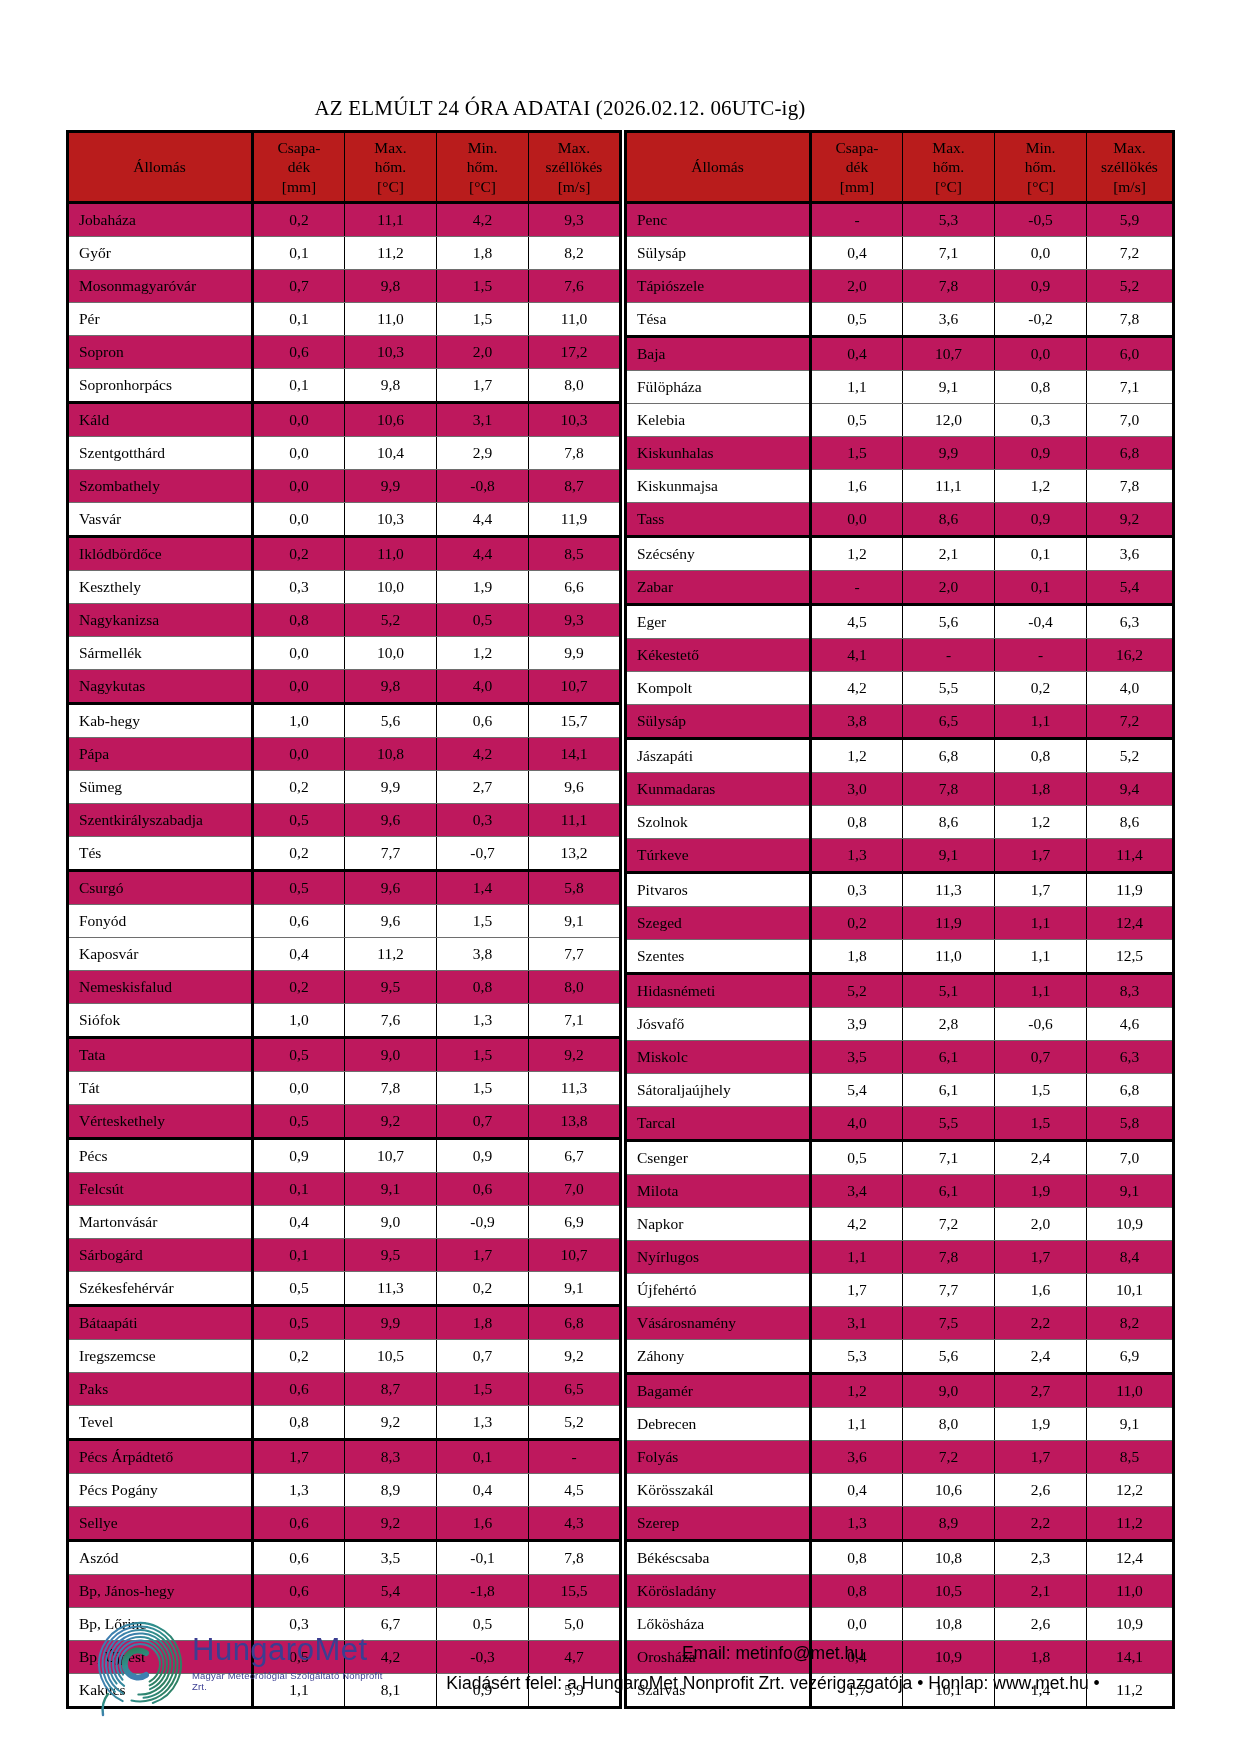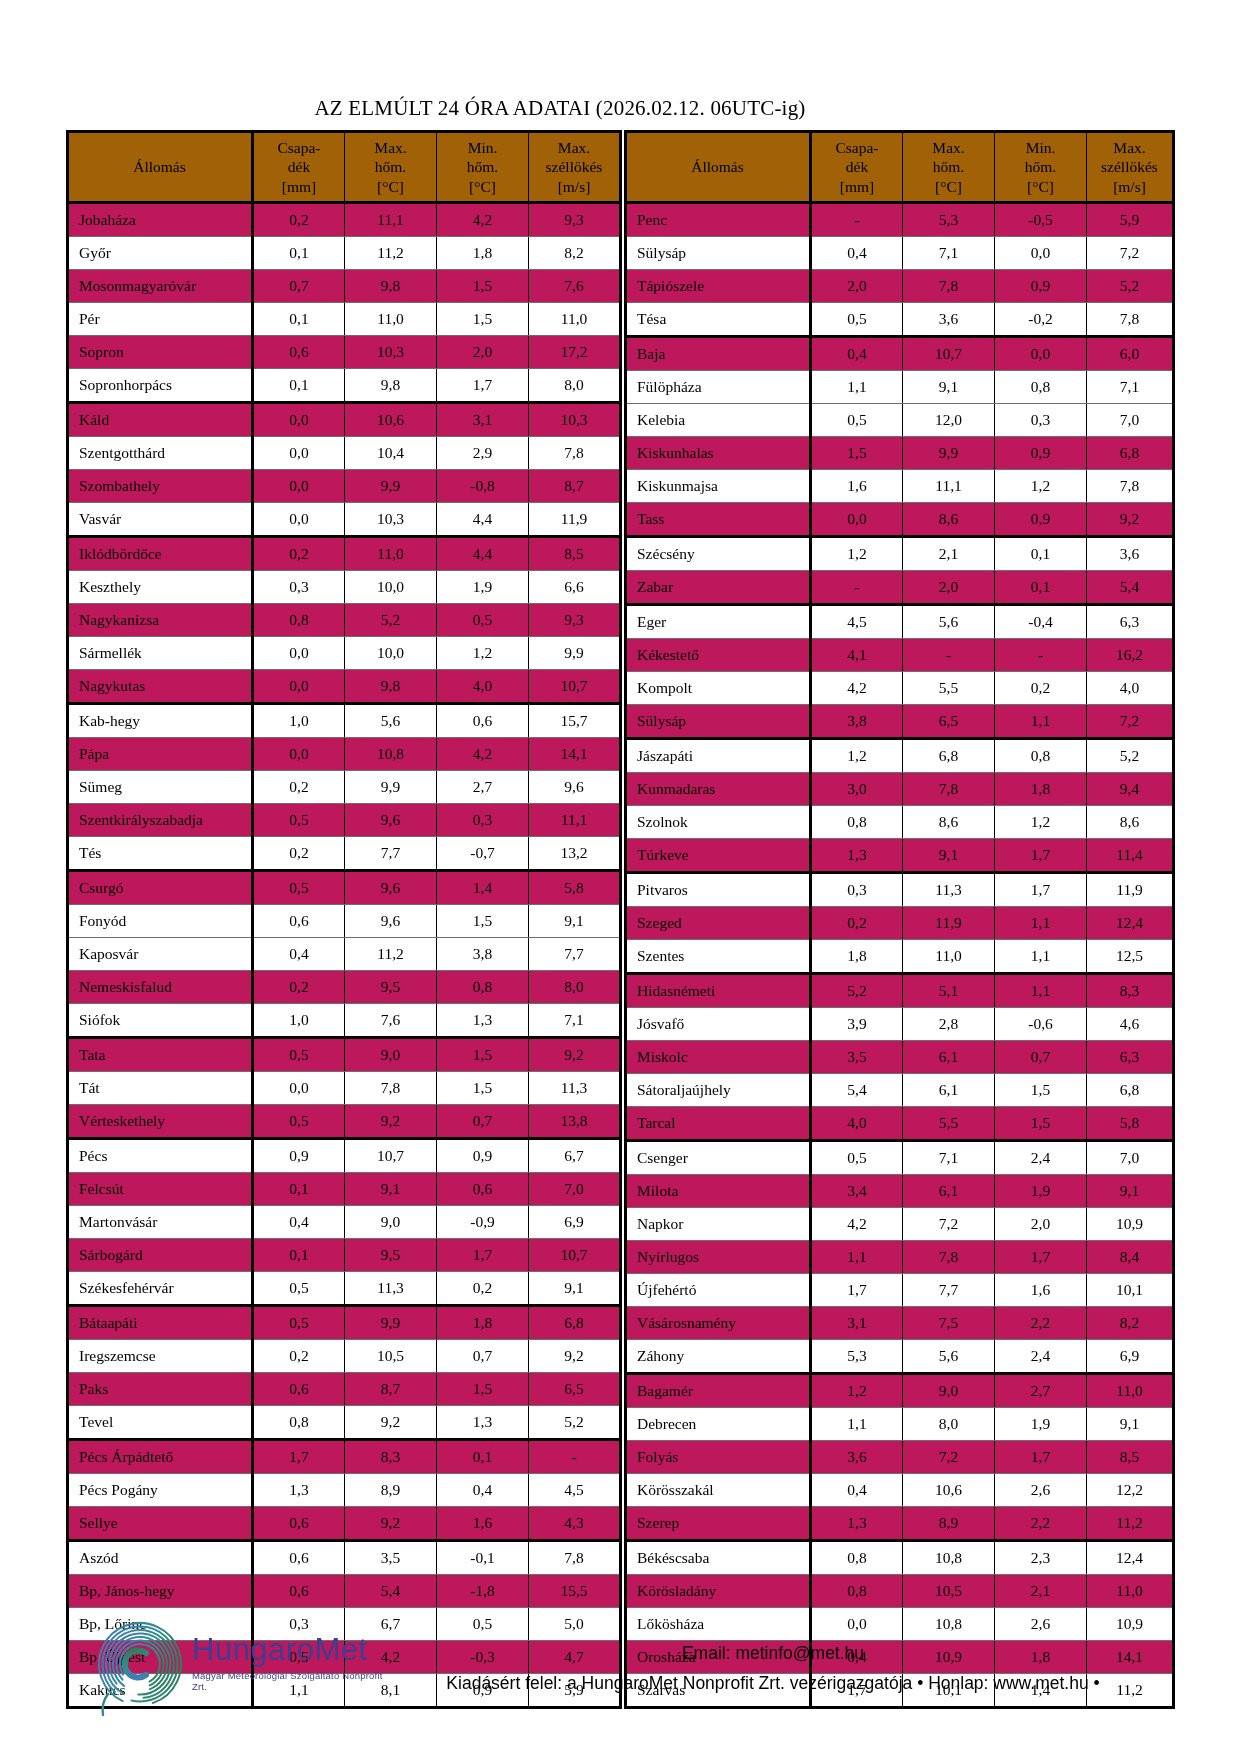--- a/index.html
+++ b/index.html
@@ -9,21 +9,21 @@
   .tables{position:absolute;top:130px;left:66px;width:1109px;display:flex;gap:2px;}
   table.t{border-collapse:collapse;table-layout:fixed;border:3px solid #000;background:#fff;
           font-family:"Liberation Serif",serif;font-size:15.5px;color:#000;}
   table.t-left{width:556px;}
   table.t-right{width:551px;}
   .c-st{width:185px;}
   .c-v{width:92px;}
   .t th,.t td{border-top:1px solid #6e6e6e;border-bottom:1px solid #6e6e6e;
               border-left:1px solid #000;border-right:1px solid #000;overflow:hidden;}
   .t thead th{border-bottom:3px solid #000;height:66px;font-weight:normal;text-align:center;
-              vertical-align:middle;white-space:pre-line;line-height:1.25;background:#a16207;margin-top:36px;}
+              vertical-align:middle;white-space:pre-line;line-height:1.25;background:#b91c1c;margin-top:36px;}
   .t td{height:30px;vertical-align:middle;}
   .st{text-align:left;padding-left:10px;}
   .val{text-align:center;}
   .thickR{border-right:3px solid #000 !important;}
   .gb{border-bottom:3px solid #000 !important;}
   tr.even{background:#be185d;}
   .footer{position:absolute;top:1620px;left:88px;width:1070px;display:flex;align-items:flex-start;}
   .logo{display:flex;align-items:flex-start;width:300px;}
   .logo svg{flex:0 0 auto;}
   .logo-text{margin-left:4px;margin-top:14px;}

